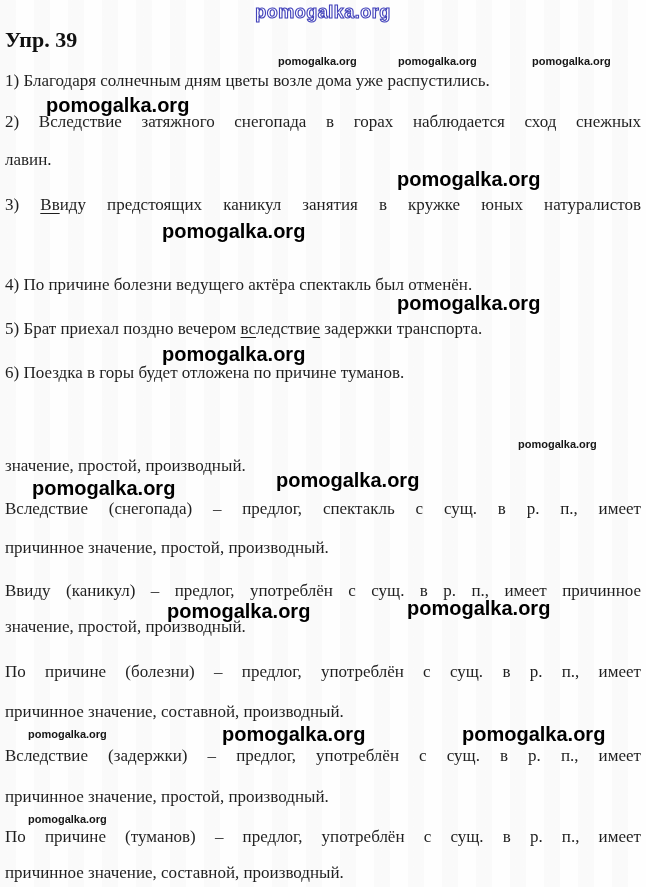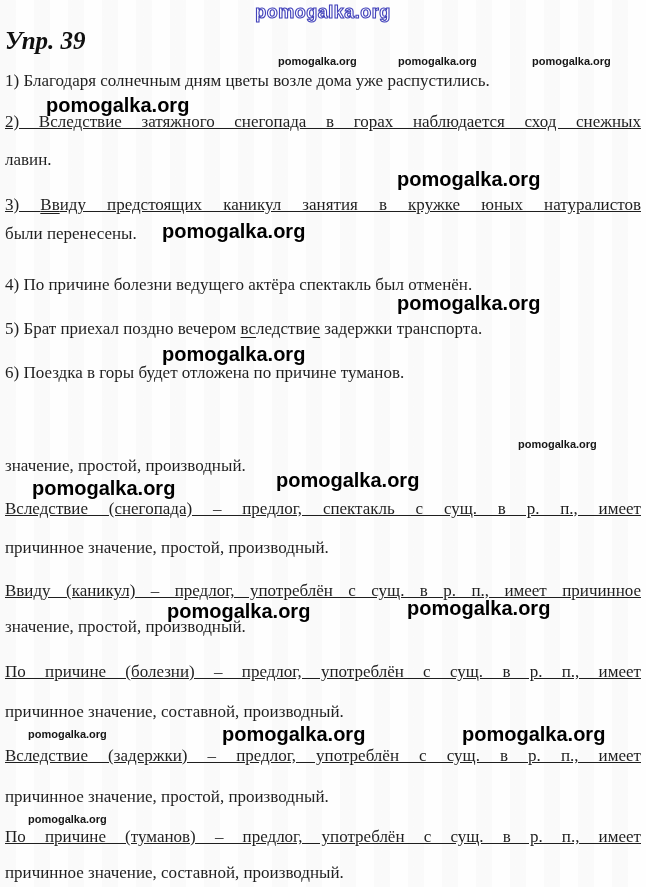--- a/index.html
+++ b/index.html
@@ -17,34 +17,32 @@
     position:absolute; top:2px; left:0; right:0;
     text-align:center;
     font-family:"Liberation Sans", sans-serif;
     font-weight:bold; font-size:18px; letter-spacing:0.5px;
     color:#ffffff;
     -webkit-text-stroke:1.1px #4444bb;
     text-shadow:0 0 1px #8888d8;
   }
   .title{
     position:absolute; left:5px; top:27px;
-    font-weight:bold; font-size:25px;
+    font-weight:bold; font-size:22px;
     color:#101010;
-    font-style:italic;
   }
   .line{
     position:absolute; left:5px; width:636px;
     font-size:17px; line-height:20px;
     white-space:nowrap;
   }
   .jline{
     white-space:normal;
     text-align:justify;
     text-align-last:justify;
-    text-decoration:underline;
   }
   .u{
     text-decoration:underline;
     text-underline-offset:3px;
     text-decoration-thickness:1px;
   }
   .wm{
     position:absolute; z-index:3;
     font-family:"Liberation Sans", sans-serif;
     font-weight:bold; font-size:20px; line-height:1;
@@ -70,21 +68,20 @@
   <div class="line" style="top:71px">1) Благодаря солнечным дням цветы возле дома уже распустились.</div>
 
   <span class="wm" style="left:46px;top:95px">pomogalka.org</span>
 
   <div class="line jline" style="top:112px">2) Вследствие затяжного снегопада в горах наблюдается сход снежных</div>
   <div class="line" style="top:150px">лавин.</div>
 
   <span class="wm" style="left:397px;top:169px">pomogalka.org</span>
 
   <div class="line jline" style="top:195px"><span>3) </span><span class="u">Вв</span><span>иду предстоящих каникул занятия в кружке юных натуралистов</span></div>
-  <div class="line" style="top:224px">были перенесены.</div>
   <span class="wm" style="left:162px;top:221px">pomogalka.org</span>
 
   <div class="line" style="top:275px">4) По причине болезни ведущего актёра спектакль был отменён.</div>
   <span class="wm" style="left:397px;top:293px">pomogalka.org</span>
 
   <div class="line" style="top:319px"><span>5) Брат приехал поздно вечером </span><span class="u">вс</span><span>ледстви</span><span class="u">е</span><span> задержки транспорта.</span></div>
   <span class="wm" style="left:162px;top:344px">pomogalka.org</span>
 
   <div class="line" style="top:363px">6) Поездка в горы будет отложена по причине туманов.</div>
 

